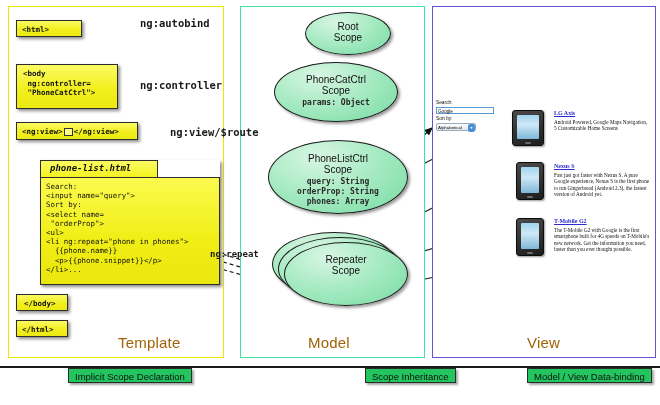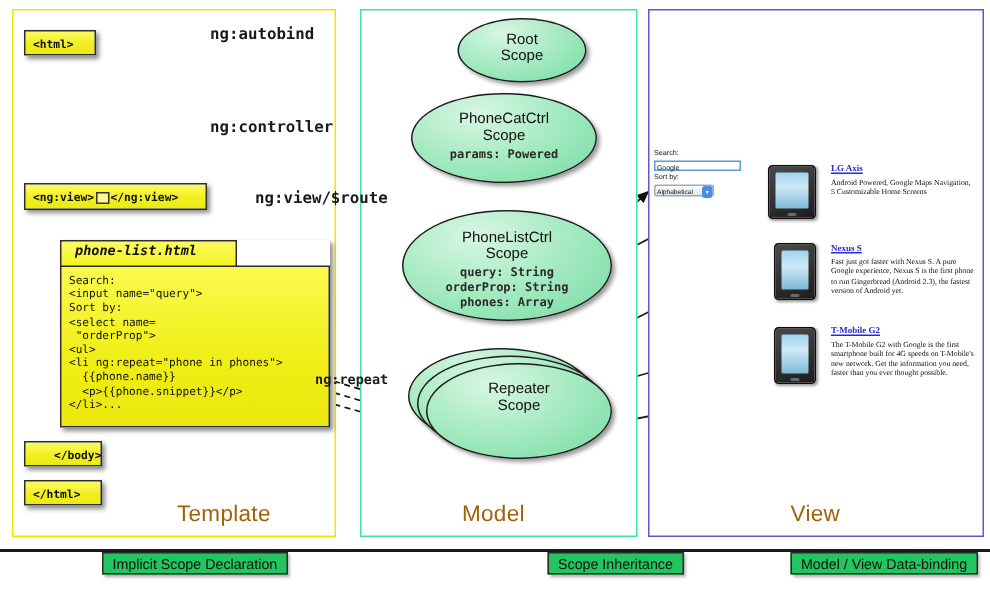--- a/index.html
+++ b/index.html
@@ -16,24 +16,24 @@
   .panel-label{position:absolute;font-size:15px;color:#a16207;letter-spacing:.2px;}
   #label-template{left:118px;top:334px;}
   #label-model{left:308px;top:334px;}
   #label-view{left:527px;top:334px;}
 
   
   .ybox{position:absolute;background:linear-gradient(180deg,#fcfb63 0%,#f2ef1f 55%,#ecea12 100%);
         border:1.5px solid #2d2d2d;box-shadow:2px 2px 3px rgba(0,0,0,.45);
         font-family:"DejaVu Sans Mono",monospace;font-weight:bold;color:#111;
         font-size:7.5px;line-height:9.5px;box-sizing:border-box;}
-  #tag-html{left:16px;top:20px;width:48px;height:17px;padding:4px 5px;}
+  #tag-html{left:16px;top:20px;width:66px;height:17px;padding:4px 5px;}
   #tag-body{left:16px;top:64px;width:102px;height:45px;padding:4px 6px;}
   #tag-ngview{left:16px;top:122px;width:122px;height:18px;padding:4px 5px;white-space:nowrap;}
-  #tag-bodyclose{left:16px;top:294px;width:52px;height:17px;padding:4px 19px;}
+  #tag-bodyclose{left:16px;top:294px;width:52px;height:17px;padding:4px 7px;}
   #tag-htmlclose{left:16px;top:320px;width:52px;height:17px;padding:4px 5px;}
   .ngview-sq{display:inline-block;width:7px;height:6px;border:1px solid #333;background:#fbfa8a;
              vertical-align:middle;margin:0 1px;}
 
   
   #note-phonelist{position:absolute;left:18px;top:160px;width:180px;height:125px;
         box-shadow:2px 2px 3px rgba(0,0,0,.45);margin-left:22px;}
   #note-tab{position:absolute;left:0;top:0;width:118px;height:18px;
         background:linear-gradient(180deg,#fcfb63,#f4f21c);border:1.5px solid #2d2d2d;
         border-bottom:none;box-sizing:border-box;}
@@ -181,20 +181,23 @@
   <div class="panel" id="panel-template"></div>
   <div class="panel" id="panel-model"></div>
   <div class="panel" id="panel-view"></div>
 
   <div class="panel-label" id="label-template">Template</div>
   <div class="panel-label" id="label-model">Model</div>
   <div class="panel-label" id="label-view">View</div>
 
   <div class="ybox" id="tag-html">&lt;html&gt;</div>
 
+  <div class="ybox" id="tag-body" style="white-space:pre;">&lt;body
+ ng:controller=
+ "PhoneCatCtrl"&gt;</div>
 
   <div class="ybox" id="tag-ngview">
     <span>&lt;ng:view&gt;</span><span class="ngview-sq"></span><span>&lt;/ng:view&gt;</span>
   </div>
 
   <div class="ybox" id="tag-bodyclose">&lt;/body&gt;</div>
   <div class="ybox" id="tag-htmlclose">&lt;/html&gt;</div>
 
   <div id="note-phonelist">
     <div id="note-tab"></div>
@@ -217,21 +220,21 @@
   <div class="edge-label" id="lbl-ngrepeat">ng:repeat</div>
 
   <div class="scope" id="scope-root">
     <div class="nm" style="white-space:pre;">Root
 Scope</div>
   </div>
 
   <div class="scope" id="scope-phonecat">
     <div class="nm" style="white-space:pre;">PhoneCatCtrl
 Scope</div>
-    <div class="props">params: Powered</div>
+    <div class="props">params: Object</div>
   </div>
 
   <div class="scope" id="scope-phonelist">
     <div class="nm" style="white-space:pre;">PhoneListCtrl
 Scope</div>
     <div class="props">query: String
 orderProp: String
 phones: Array</div>
   </div>
 

